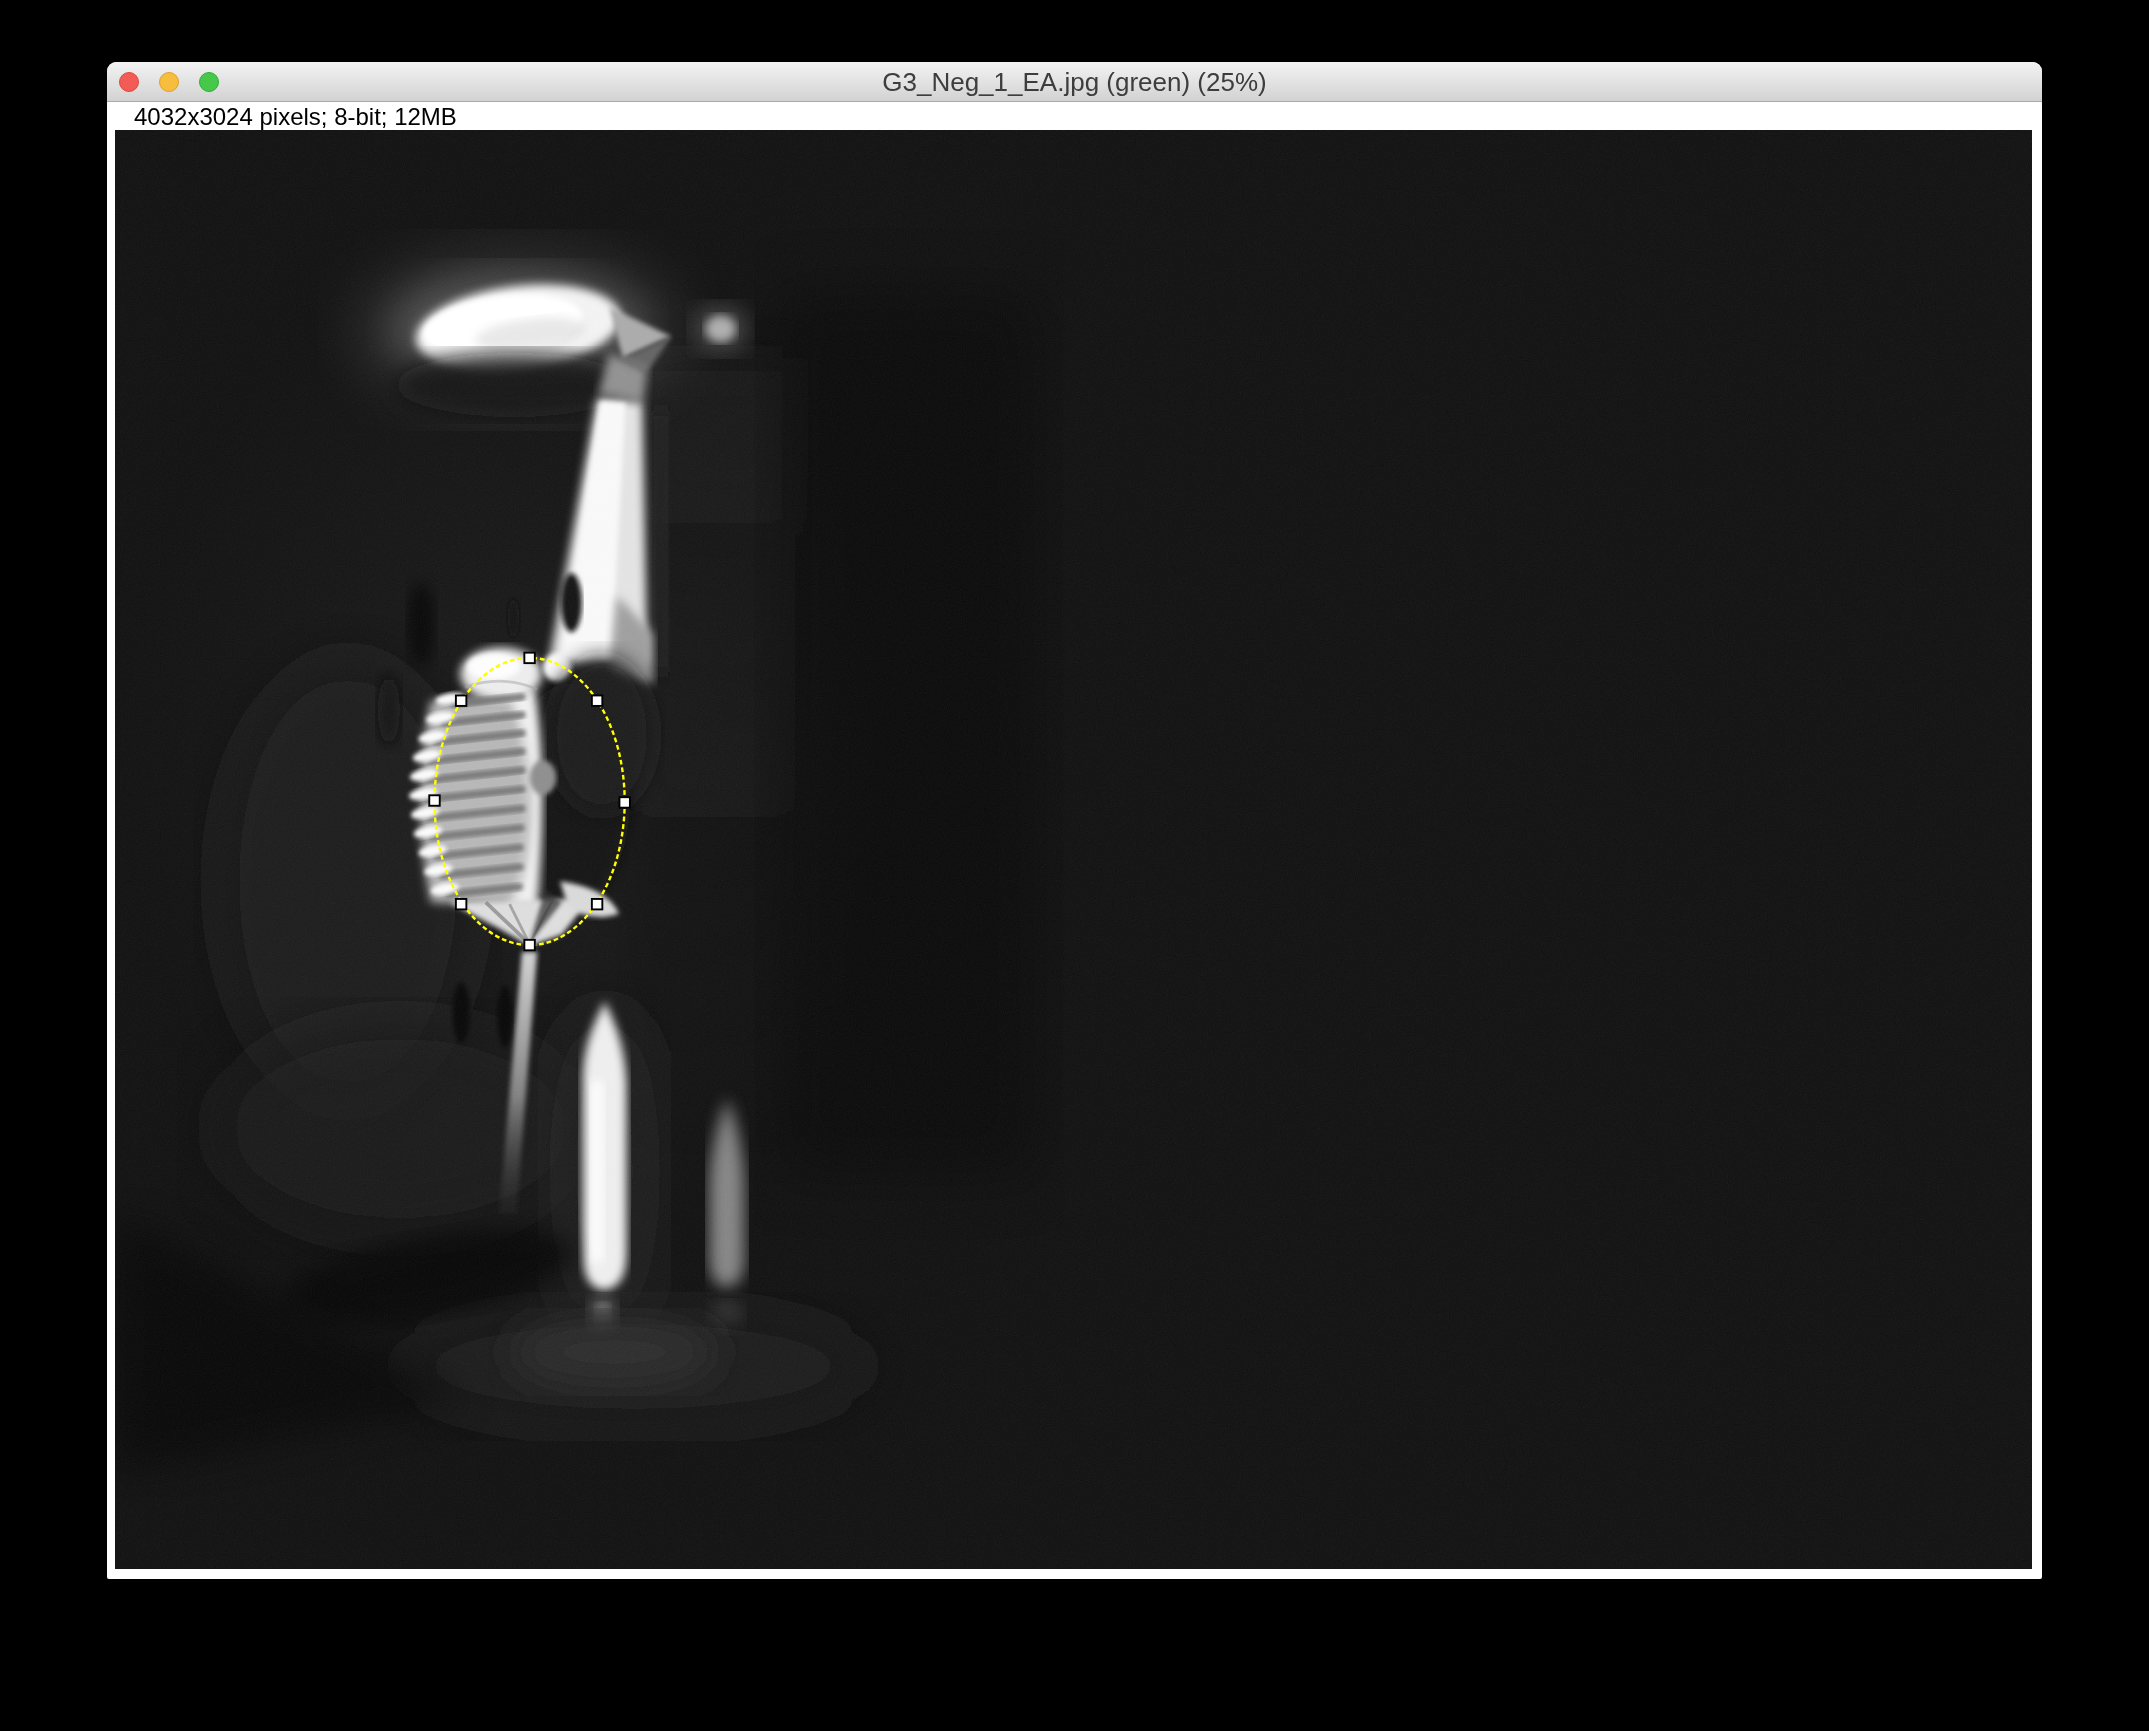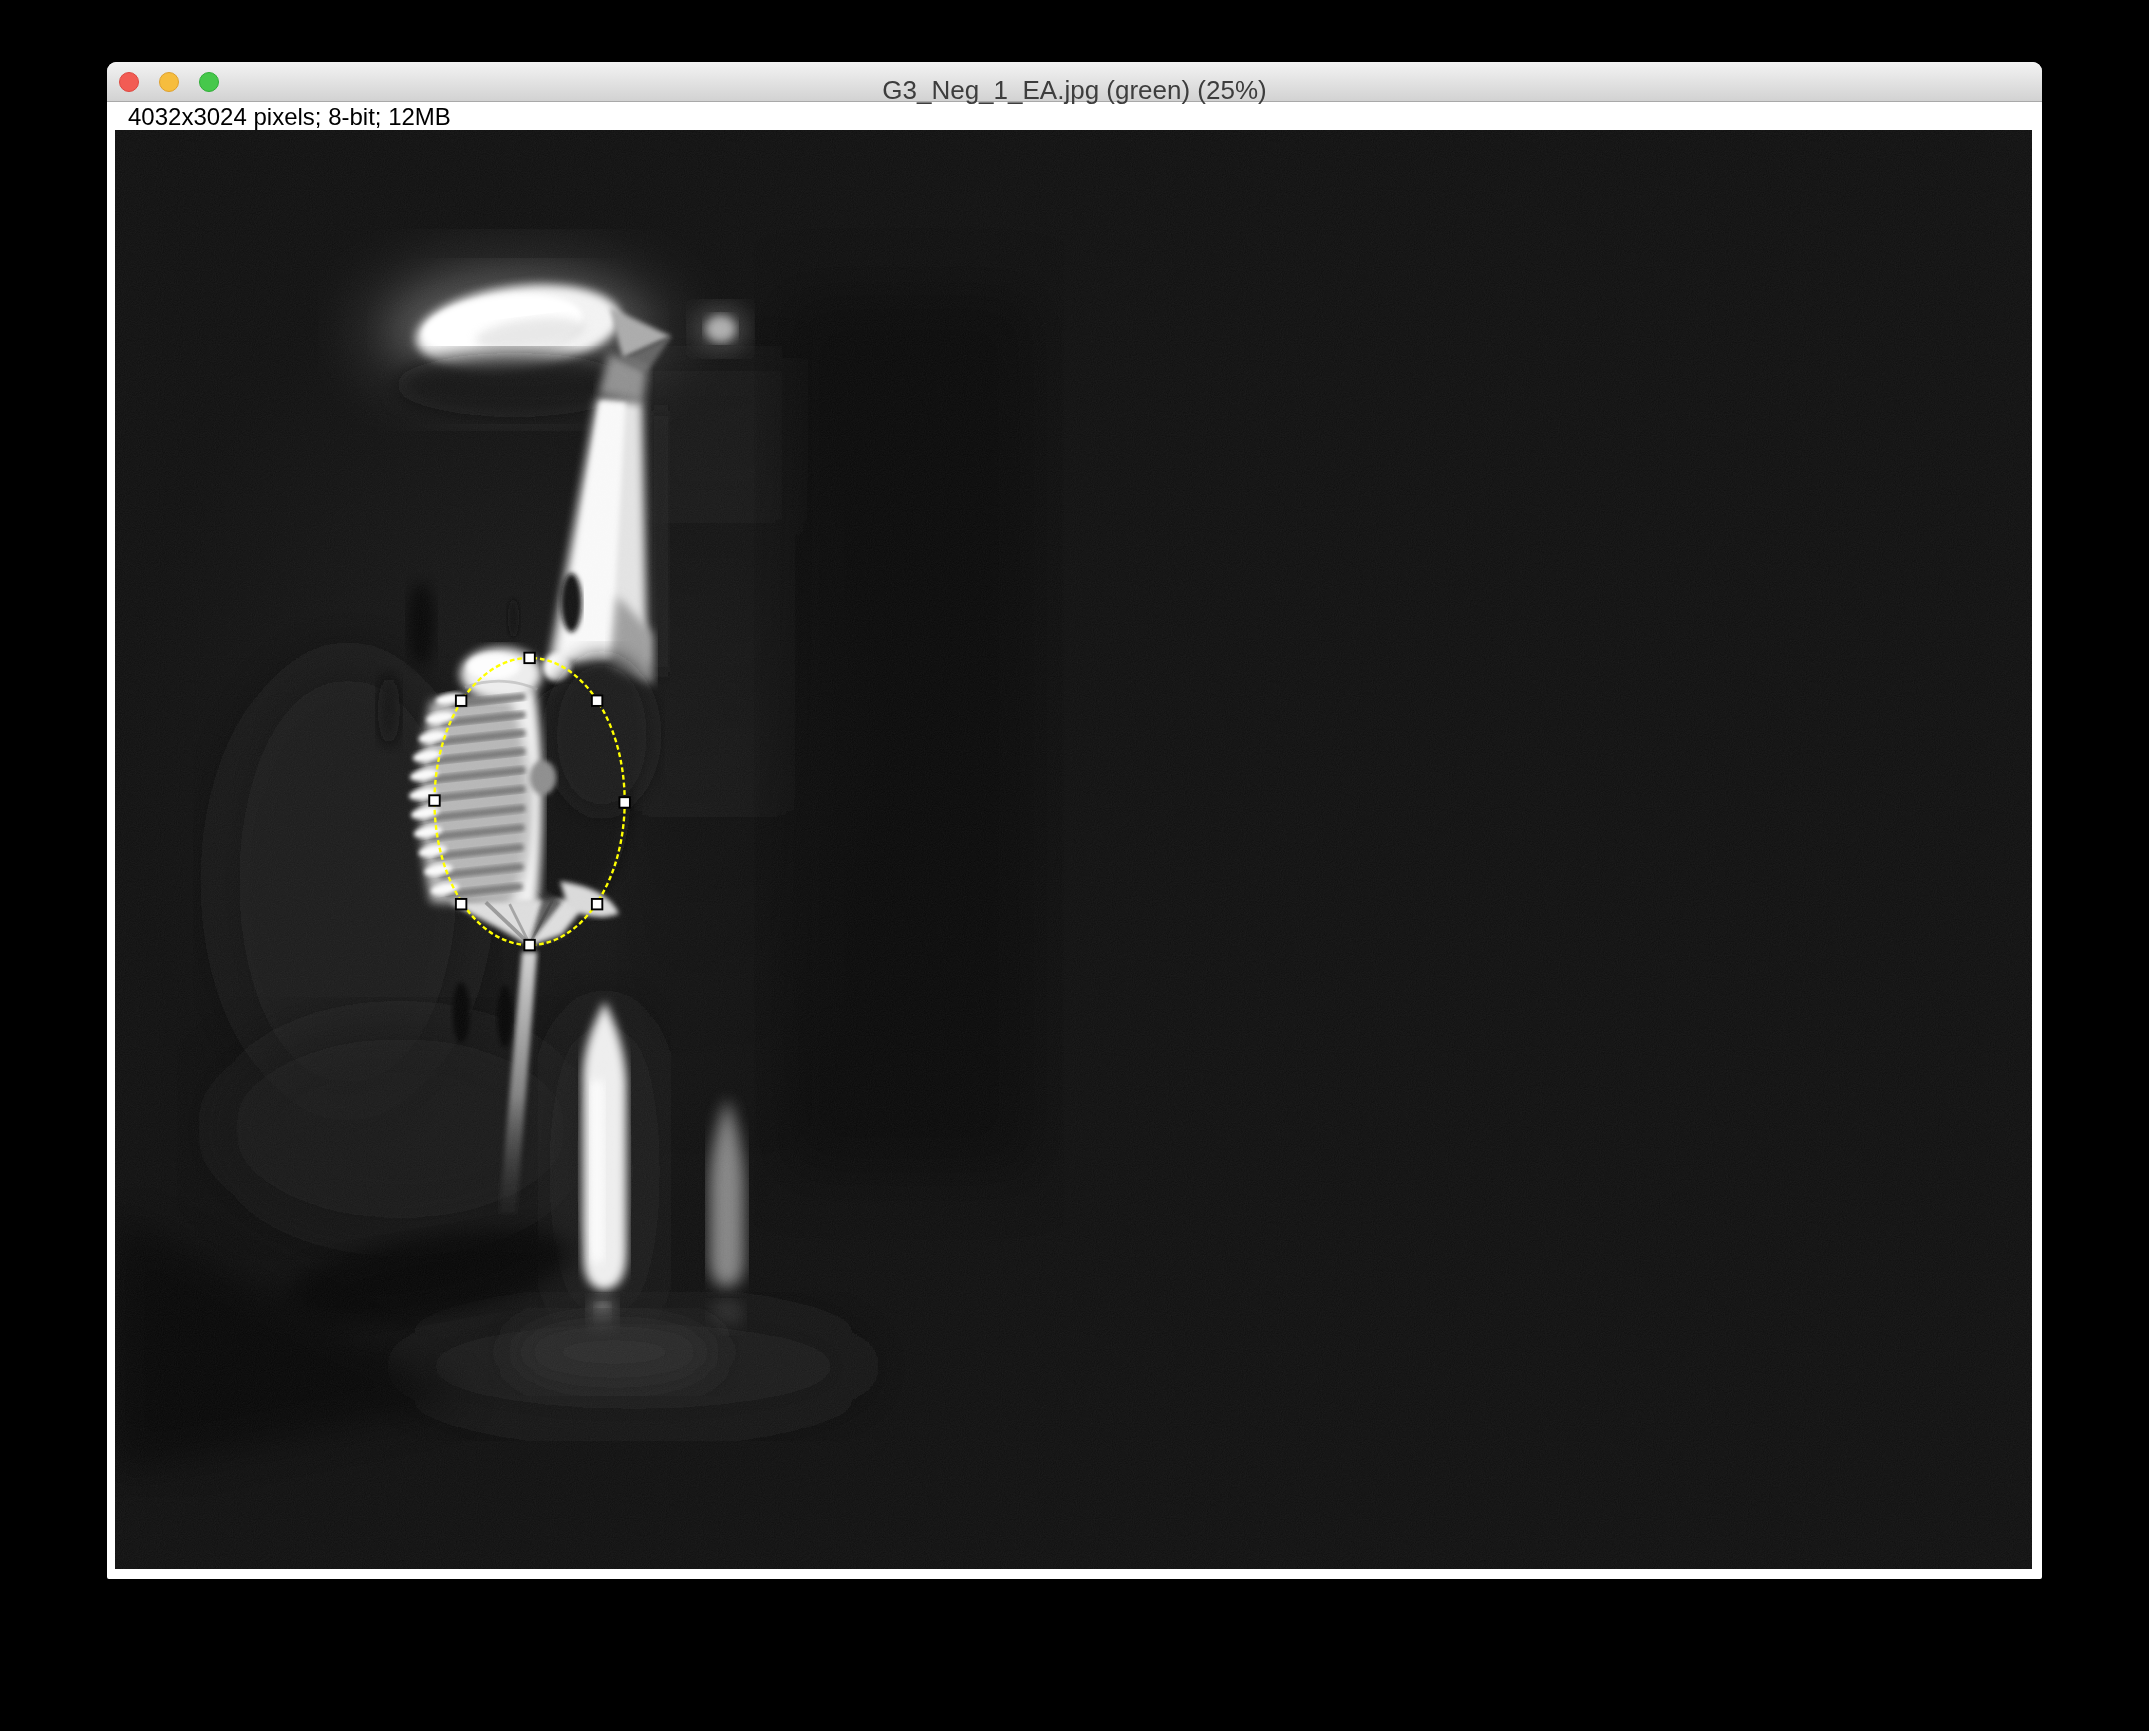--- a/index.html
+++ b/index.html
@@ -9,24 +9,24 @@
           background:#ffffff;border-radius:9.5px 9.5px 1.9px 1.9px;
           box-shadow:0 0 0 1px rgba(0,0,0,0.35);}
   .titlebar{position:relative;height:39px;border-radius:9.5px 9.5px 0 0;
             background:linear-gradient(#f3f3f3,#dcdcdc 70%,#d2d2d2);
             border-bottom:1px solid #a9a9a9;}
   .lights{position:absolute;left:12.4px;top:0;height:39px;display:flex;align-items:center;gap:20px;}
   .light{width:18px;height:18px;border-radius:50%;}
   .light.red{background:#f25c54;border:1px solid #de4840;}
   .light.yellow{background:#f6bd3e;border:1px solid #dfa12e;}
   .light.green{background:#46c84b;border:1px solid #2fae37;}
-  .title{position:absolute;left:0;right:0;top:8px;height:39px;line-height:40px;
+  .title{position:absolute;left:0;right:0;top:0;height:39px;line-height:40px;
          text-align:center;font-size:26px;color:#3d3d3d;}
   .infobar{height:28.5px;line-height:29.5px;background:#ffffff;color:#000;
-           font-size:24px;padding-left:21px;white-space:nowrap;}
+           font-size:24px;padding-left:27px;white-space:nowrap;}
   .canvas-wrap{position:absolute;left:7.6px;top:68px;width:1917px;height:1439px;background:#0a0a0a;}
   svg{display:block;}
 </style>
 </head>
 <body>
 
 <div class="screen">
   <div class="window">
 
     <div class="titlebar">

